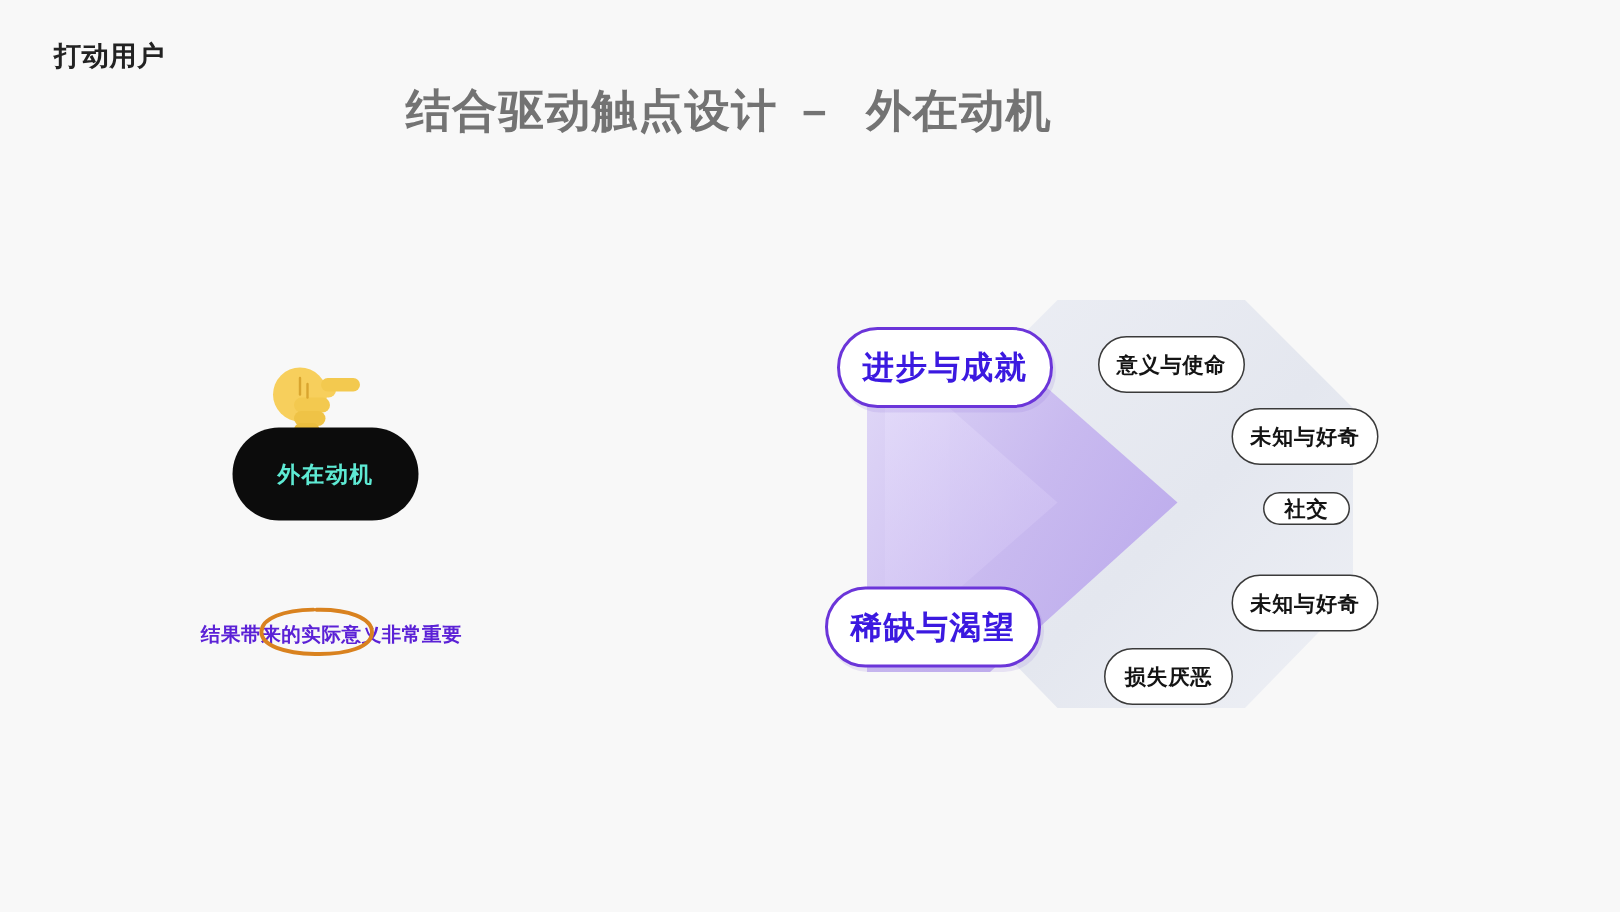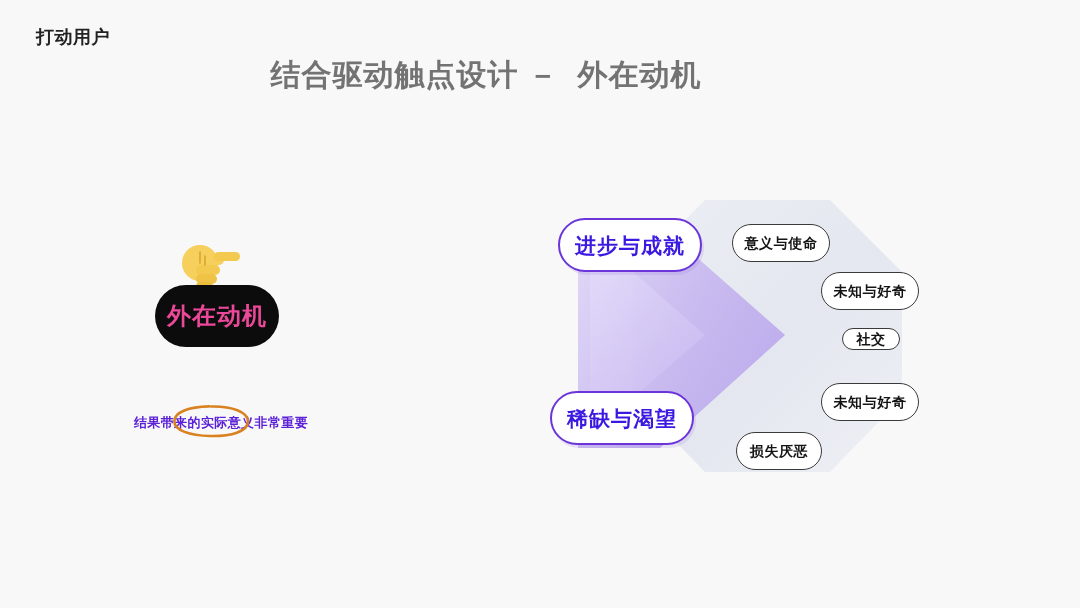--- a/index.html
+++ b/index.html
@@ -64,22 +64,22 @@
     top: 50px;
     width: 124px;
     height: 62px;
     background: #0c0c0c;
     border-radius: 31px;
     display: flex;
     align-items: center;
     justify-content: center;
   }
   #motivation-pill-label {
-    color: #ec4899;
-    font-size: 24px;
+    color: #5eead4;
+    font-size: 15px;
     font-weight: bold;
     letter-spacing: 1px;
     line-height: 1;
   }
   .caption {
     position: absolute;
     width: 250px;
     text-align: center;
     color: #5b21d6;
     font-size: 13px;

